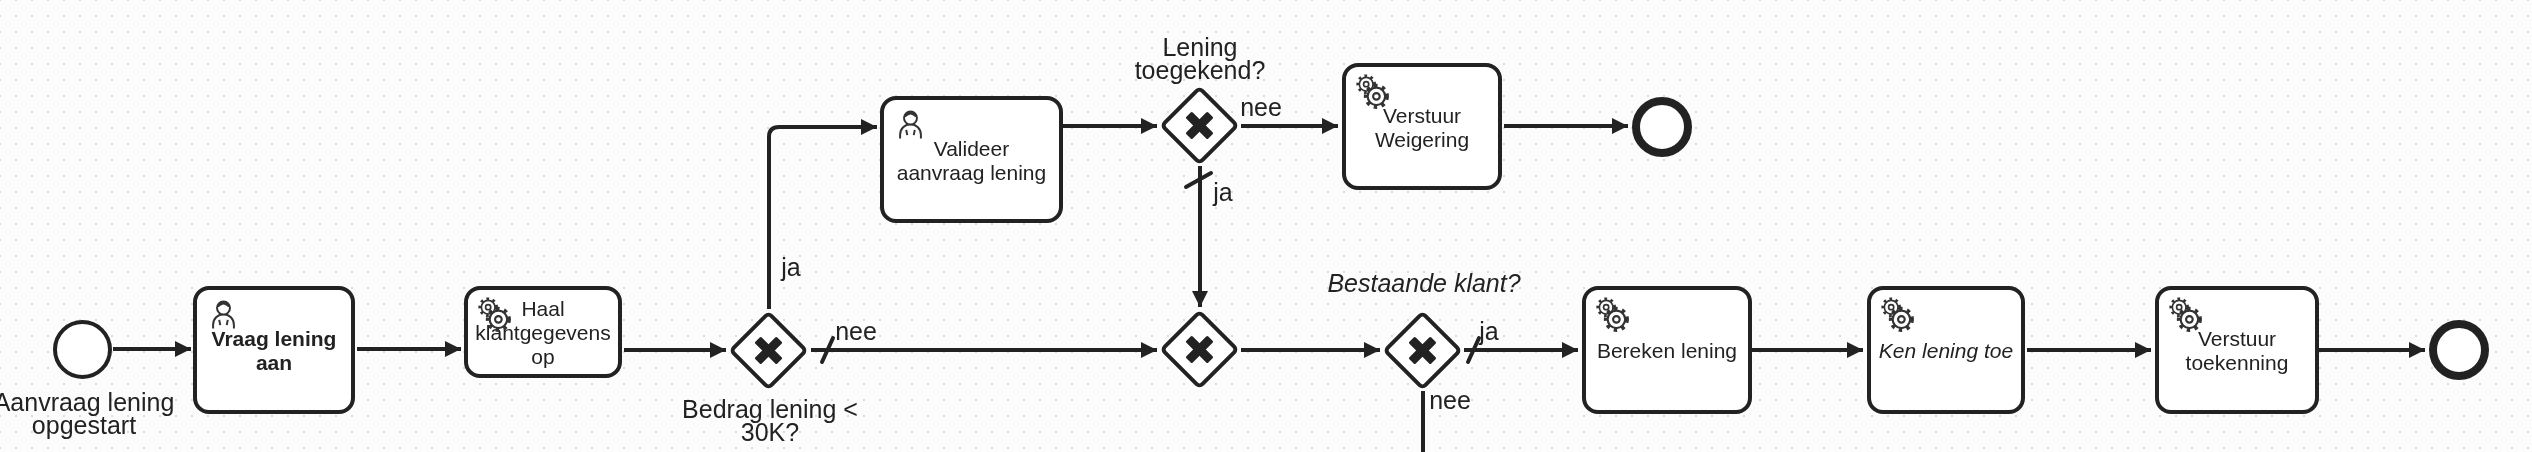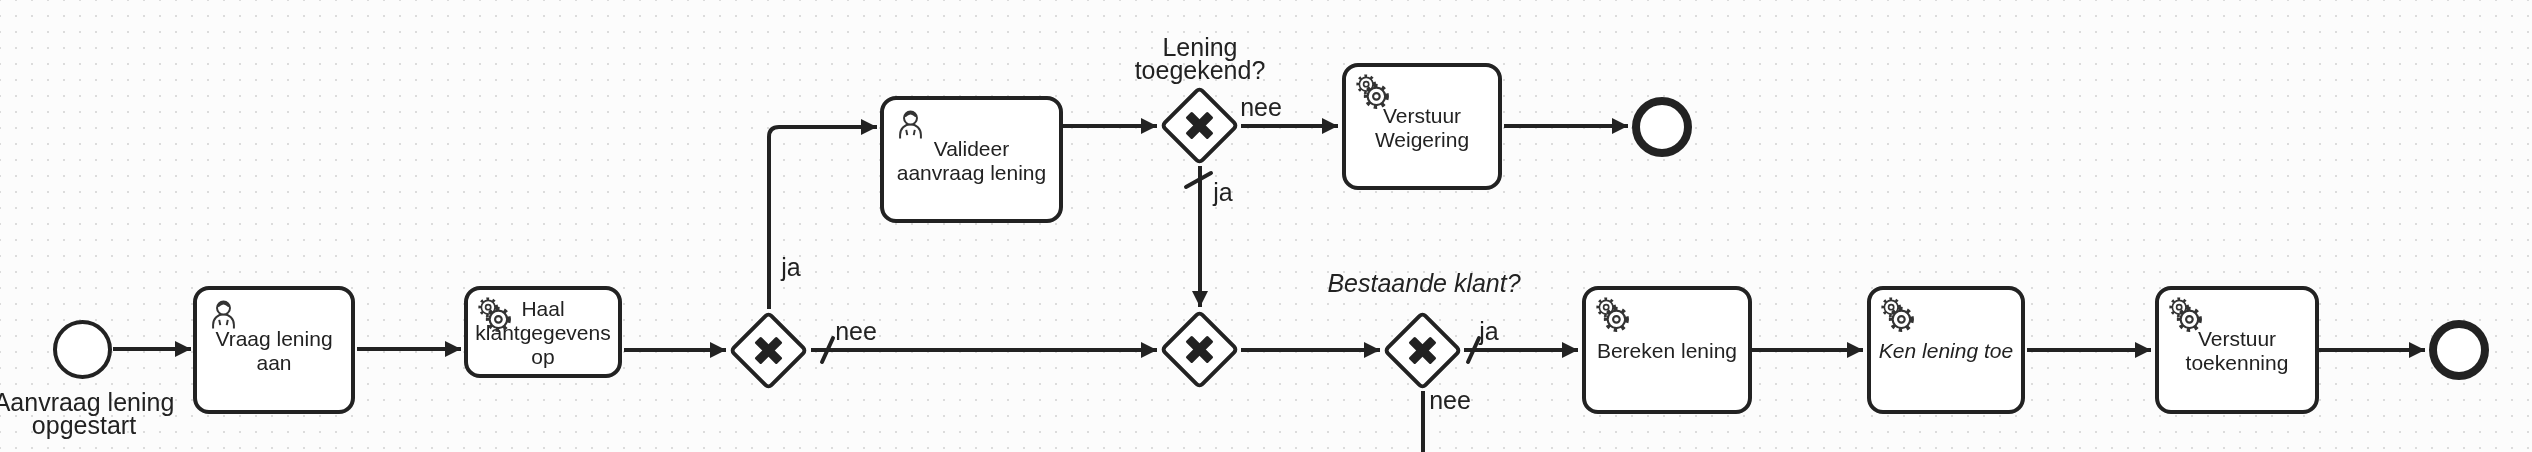--- a/index.html
+++ b/index.html
@@ -125,21 +125,21 @@
 
     <line class="slash" x1="822" y1="362" x2="833" y2="338"></line>
     <line class="slash" x1="1186" y1="187" x2="1211" y2="173"></line>
     <line class="slash" x1="1468" y1="362" x2="1479" y2="338"></line>
   </svg>
 
   <div class="event" style="left:53px; top:320px;"></div>
   <div class="event end" style="left:1632px; top:97px;"></div>
   <div class="event end" style="left:2429px; top:320px;"></div>
 
-  <div class="task" style="left:193px; top:286px; width:162px; height:128px;">
+  <div class="task" style="left:193px; top:286px; width:162px; height:128px;font-weight:bold;">
     <svg class="ticon" viewBox="0 0 32 32">
         <use href="#icon-user"></use>
       </svg>
     <div>Vraag lening<br>aan</div>
   </div>
 
   <div class="task" style="left:464px; top:286px; width:158px; height:92px;">
     <svg class="ticon" viewBox="0 0 38 38">
         <use href="#icon-gears"></use>
       </svg>
@@ -192,20 +192,21 @@
   <div class="gateway" style="left:1171px; top:321px;">
     <i class="b1"></i>
       <i class="b2"></i>
   </div>
   <div class="gateway" style="left:1394px; top:322px;">
     <i class="b1"></i>
       <i class="b2"></i>
   </div>
 
   <div class="dlabel" style="left:84px; top:414px;">Aanvraag lening<br>opgestart</div>
+  <div class="dlabel" style="left:770px; top:421px;">Bedrag lening &lt;<br>30K?</div>
   <div class="dlabel" style="left:1200px; top:59px;">Lening<br>toegekend?</div>
   <div class="dlabel" style="left:1424px; top:283px;font-style:italic;">Bestaande klant?</div>
 
   <div class="dlabel" style="left:791px; top:267px;">ja</div>
   <div class="dlabel" style="left:856px; top:331px;">nee</div>
   <div class="dlabel" style="left:1261px; top:107px;">nee</div>
   <div class="dlabel" style="left:1223px; top:192px;">ja</div>
   <div class="dlabel" style="left:1489px; top:331px;">ja</div>
   <div class="dlabel" style="left:1450px; top:400px;">nee</div>
 

